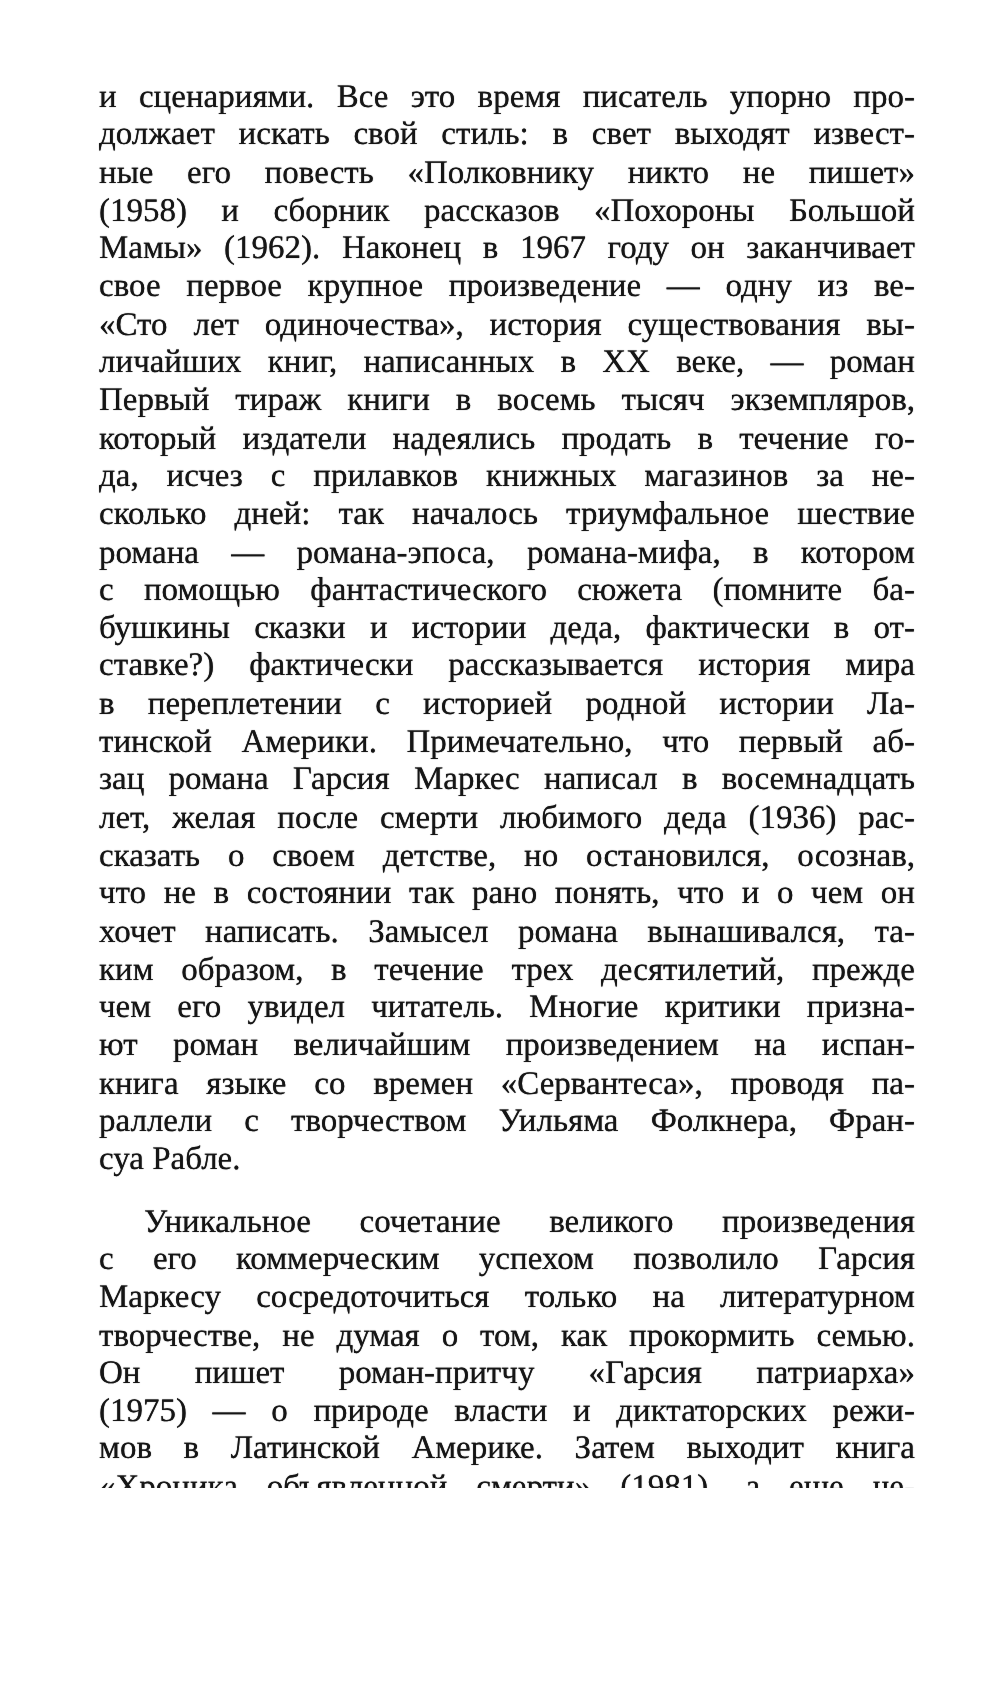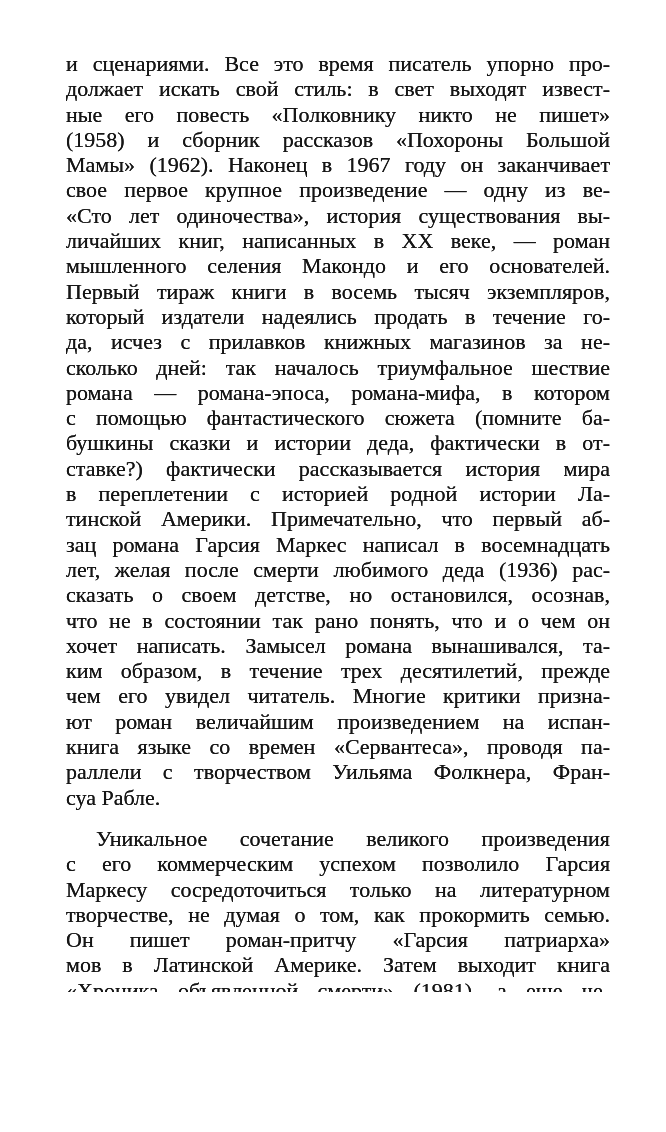--- a/index.html
+++ b/index.html
@@ -72,21 +72,20 @@
   <div class="text-block" id="text-block">
       <div class="para">
         <div class="line">и сценариями. Все это время писатель упорно про-</div>
         <div class="line">должает искать свой стиль: в свет выходят извест-</div>
         <div class="line">ные его повесть «Полковнику никто не пишет»</div>
         <div class="line">(1958) и сборник рассказов «Похороны Большой</div>
         <div class="line">Мамы» (1962). Наконец в 1967 году он заканчивает</div>
         <div class="line">свое первое крупное произведение — одну из ве-</div>
         <div class="line">«Сто лет одиночества», история существования вы-</div>
         <div class="line">личайших книг, написанных в XX веке, — роман</div>
-        <div class="line">мышленного селения Макондо и его основателей.</div>
         <div class="line">Первый тираж книги в восемь тысяч экземпляров,</div>
         <div class="line">который издатели надеялись продать в течение го-</div>
         <div class="line">да, исчез с прилавков книжных магазинов за не-</div>
         <div class="line">сколько дней: так началось триумфальное шествие</div>
         <div class="line">романа — романа-эпоса, романа-мифа, в котором</div>
         <div class="line">с помощью фантастического сюжета (помните ба-</div>
         <div class="line">бушкины сказки и истории деда, фактически в от-</div>
         <div class="line">ставке?) фактически рассказывается история мира</div>
         <div class="line">в переплетении с историей родной истории Ла-</div>
         <div class="line">тинской Америки. Примечательно, что первый аб-</div>
@@ -101,20 +100,21 @@
         <div class="line">книга языке со времен «Сервантеса», проводя па-</div>
         <div class="line">раллели с творчеством Уильяма Фолкнера, Фран-</div>
         <div class="line para-end">суа Рабле.</div>
       </div>
       <div class="para">
         <div class="line indent">Уникальное сочетание великого произведения</div>
         <div class="line">с его коммерческим успехом позволило Гарсия</div>
         <div class="line">Маркесу сосредоточиться только на литературном</div>
         <div class="line">творчестве, не думая о том, как прокормить семью.</div>
         <div class="line">Он пишет роман-притчу «Гарсия патриарха»</div>
+        <div class="line">(1975) — о природе власти и диктаторских режи-</div>
         <div class="line">мов в Латинской Америке. Затем выходит книга</div>
         <div class="line">«Хроника объявленной смерти» (1981), а еще че-</div>
         <div class="line">рез год Гарсия Маркес получает Нобелевскую пре-</div>
       </div>
     </div>
 
   <div class="footer">
     <span class="smudge">
       <svg width="17" height="13" viewBox="0 0 17 13" aria-hidden="true">
         <path d="M1,6 L4,3 L6,5 L9,2 L13,3 L16,2 L15,6 L11,7 L13,10 L8,9 L5,11 L3,8 Z" fill="#1c1c1c"></path>

